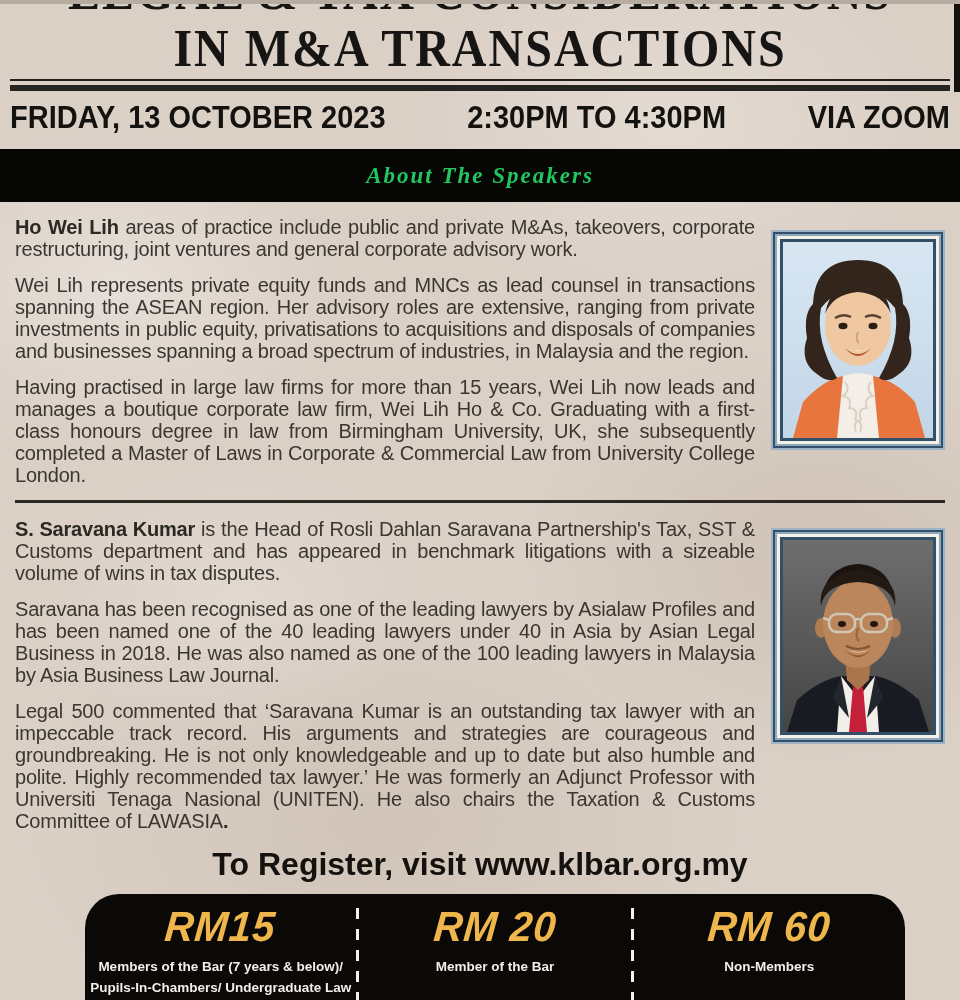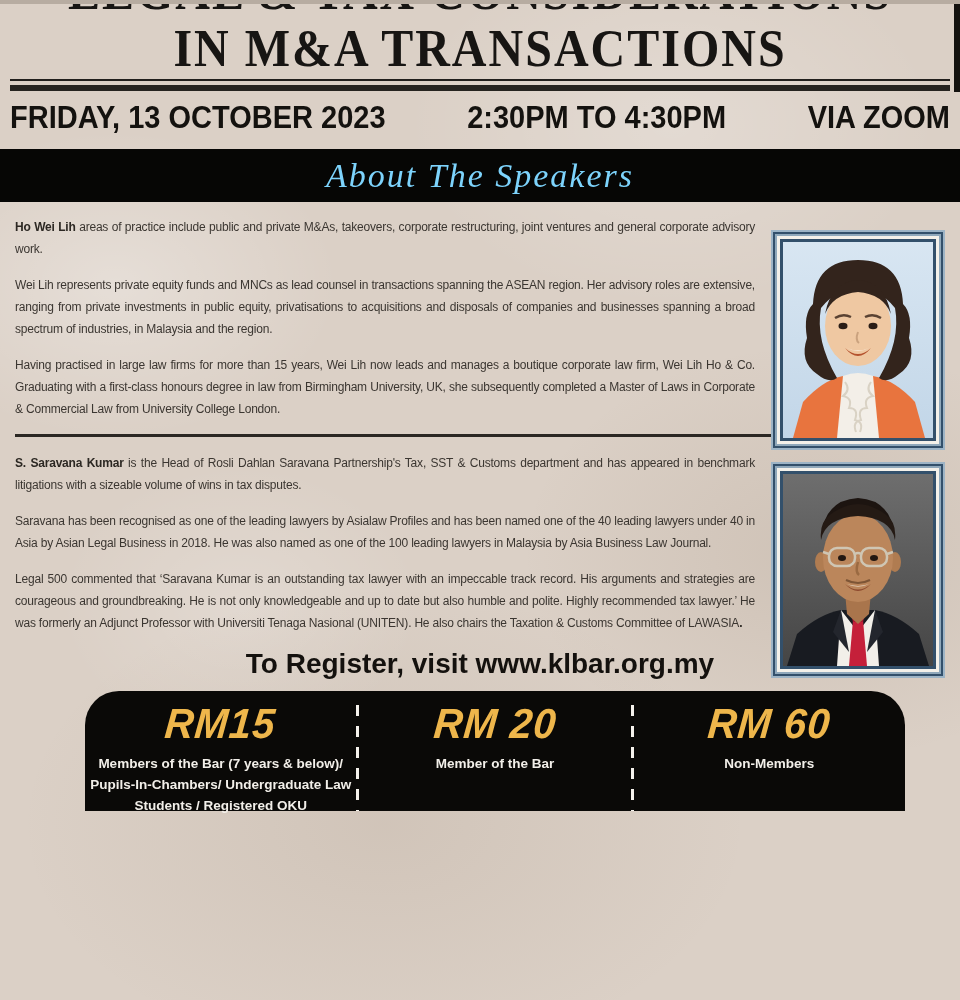--- a/index.html
+++ b/index.html
@@ -33,45 +33,45 @@
     padding:9px 10px 7px;color:#14120f;
     font-weight:700;font-size:29px;letter-spacing:0px;
     transform:scale(1,1.06);transform-origin:top center;
     white-space:nowrap;
   }
   .banner{
     margin-top:9px;height:53px;background:#060605;
     display:flex;align-items:center;justify-content:center;
   }
   .banner .script{
-    font-family:"Liberation Serif",serif;font-style:italic;font-weight:400;
-    font-size:34px;color:#7dd3fc;letter-spacing:2px;
+    font-family:"Liberation Serif",serif;font-style:italic;font-weight:700;
+    font-size:23px;color:#22c55e;letter-spacing:2px;
   }
   
   .speaker{position:relative;padding:0 15px;padding-right:205px;}
   .speaker-1{margin-top:14px;}
   .speaker p{
-    margin:0 0 14px;font-size:12px;line-height:22px;
+    margin:0 0 14px;font-size:20px;line-height:22px;
     text-align:justify;letter-spacing:-0.2px;
   }
   .speaker p strong{color:#2c2823;}
   .photo-frame{
     position:absolute;
     border:2px solid #33506b;outline:2px solid #9db4c6;outline-offset:-0px;
     box-shadow:0 0 0 2px #8fa8bb inset;
     background:#f4f1ea;padding:5px;
   }
   .photo-frame .inner{border:3px solid #33506b;line-height:0;}
   .pf-1{top:16px;right:17px;}
   .pf-2{top:12px;right:17px;}
   .divider{height:3px;background:#2b2723;margin:3px 15px 15px;}
   
   .register-heading{
     margin-top:10px;text-align:center;color:#14110e;
-    font-weight:700;font-size:28px;letter-spacing:0px;
+    font-weight:700;font-size:32px;letter-spacing:0px;
   }
   .register-note{
     text-align:center;font-weight:700;color:#1d1a17;
     font-size:12.5px;line-height:18px;margin-top:6px;
   }
   .register-note.second{margin-top:0;}
   
   .pricing{
     margin:11px 0 0 85px;width:820px;height:120px;
     background:#0a0907;border-radius:34px 34px 0 0;

